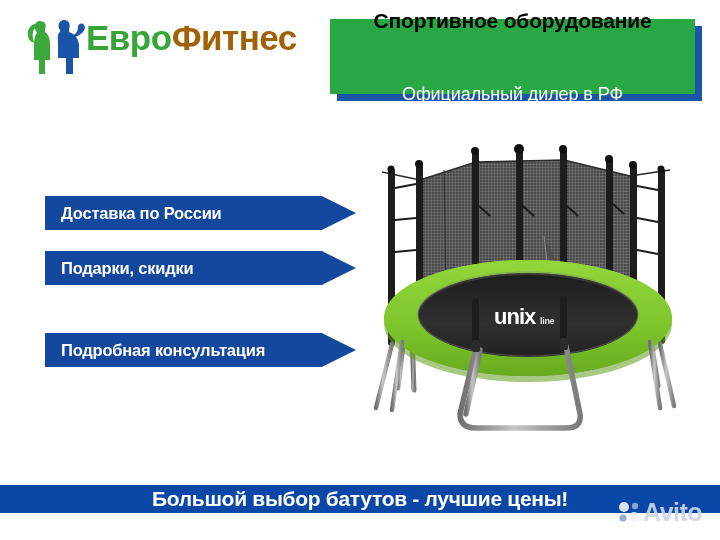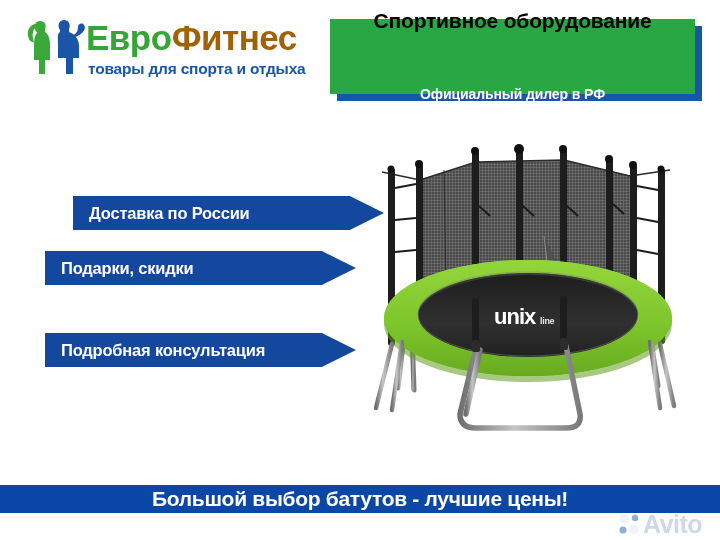--- a/index.html
+++ b/index.html
@@ -95,22 +95,22 @@
   .gb-line1 {
     color: #000000;
     font-size: 21px;
     font-weight: bold;
     letter-spacing: -0.2px;
     line-height: 26px;
     white-space: nowrap;
   }
   .gb-line2 {
     color: #ffffff;
-    font-size: 14px;
-    font-weight: bold;
+    font-size: 18px;
+    font-weight: normal;
     letter-spacing: -0.1px;
     line-height: 24px;
     white-space: nowrap;
     margin-top: 48px;
   }
 
   
   .features {
     position: absolute;
     left: 45px;
@@ -122,21 +122,21 @@
     position: absolute;
     left: 0;
     width: 311px;
     height: 34px;
     background: #14479e;
     display: flex;
     align-items: center;
     -webkit-clip-path: polygon(0 0, 89% 0, 100% 50%, 89% 100%, 0 100%);
     clip-path: polygon(0 0, 89% 0, 100% 50%, 89% 100%, 0 100%);
   }
-  .feature-arrow:nth-of-type(1) { top: 0px; margin-left: 28px; }
+  .feature-arrow:nth-of-type(1) { top: 0px; }
   .feature-arrow:nth-of-type(2) { top: 55px; }
   .feature-arrow:nth-of-type(3) { top: 109px; margin-top: 28px; }
   .feature-arrow:nth-of-type(4) { top: 162px; }
   .feature-label {
     color: #ffffff;
     font-size: 16.5px;
     font-weight: bold;
     letter-spacing: -0.2px;
     padding-left: 16px;
     white-space: nowrap;
@@ -174,21 +174,20 @@
 
   
   .avito-mark {
     position: absolute;
     left: 616px;
     top: 495px;
     width: 100px;
     height: 34px;
     display: flex;
     align-items: center;
-    margin-top: 12px;
   }
   .avito-dots { width: 26px; height: 26px; }
   .avito-word {
     color: #c9d6ea;
     font-size: 25px;
     font-weight: bold;
     line-height: 26px;
     letter-spacing: -0.5px;
     margin-left: 1px;
     opacity: 0.92;
@@ -206,21 +205,20 @@
       <path d="M12 13 C9 9 11 3 16 3 C21 3 23 7 21 11 L21 14 C24 16 26 20 26 26 L26 42 L21 42 L21 56 L15 56 L15 42 L10 42 L10 26 C10 21 11 17 13 15 Z" fill="#3aa93a"></path>
       <path d="M11 6 C6 7 3 12 4 18 C5 23 8 25 10 24 C8 19 8 12 12 9 Z" fill="#3aa93a"></path>
 
       <path d="M36 12 C33 8 35 2 40 2 C45 2 47 7 45 11 L45 14 C51 16 55 21 55 28 L55 40 L49 40 L49 56 L42 56 L42 40 L34 40 L34 26 C34 20 33 16 36 14 Z" fill="#1b55a8"></path>
       <path d="M52 18 C58 16 63 11 60 7 C58 4 54 6 54 9 C54 12 53 15 50 17 Z" fill="#1b55a8"></path>
       <path d="M49 20 C54 18 58 16 60 12 L57 9 C55 14 51 17 47 18 Z" fill="#1b55a8"></path>
     </svg>
 
     <div class="logo-wordmark"><span class="lw-green">Евро</span><span class="lw-blue">Фитнес</span></div>
 
-    <div class="logo-tagline">товары для спорта и отдыха</div>
   </div>
 
   <div class="green-banner-wrap">
     <div class="green-banner-shadow"></div>
     <div class="green-banner">
       <div class="gb-line1">Спортивное оборудование</div>
       <div class="gb-line2">Официальный дилер в РФ</div>
     </div>
   </div>
 

